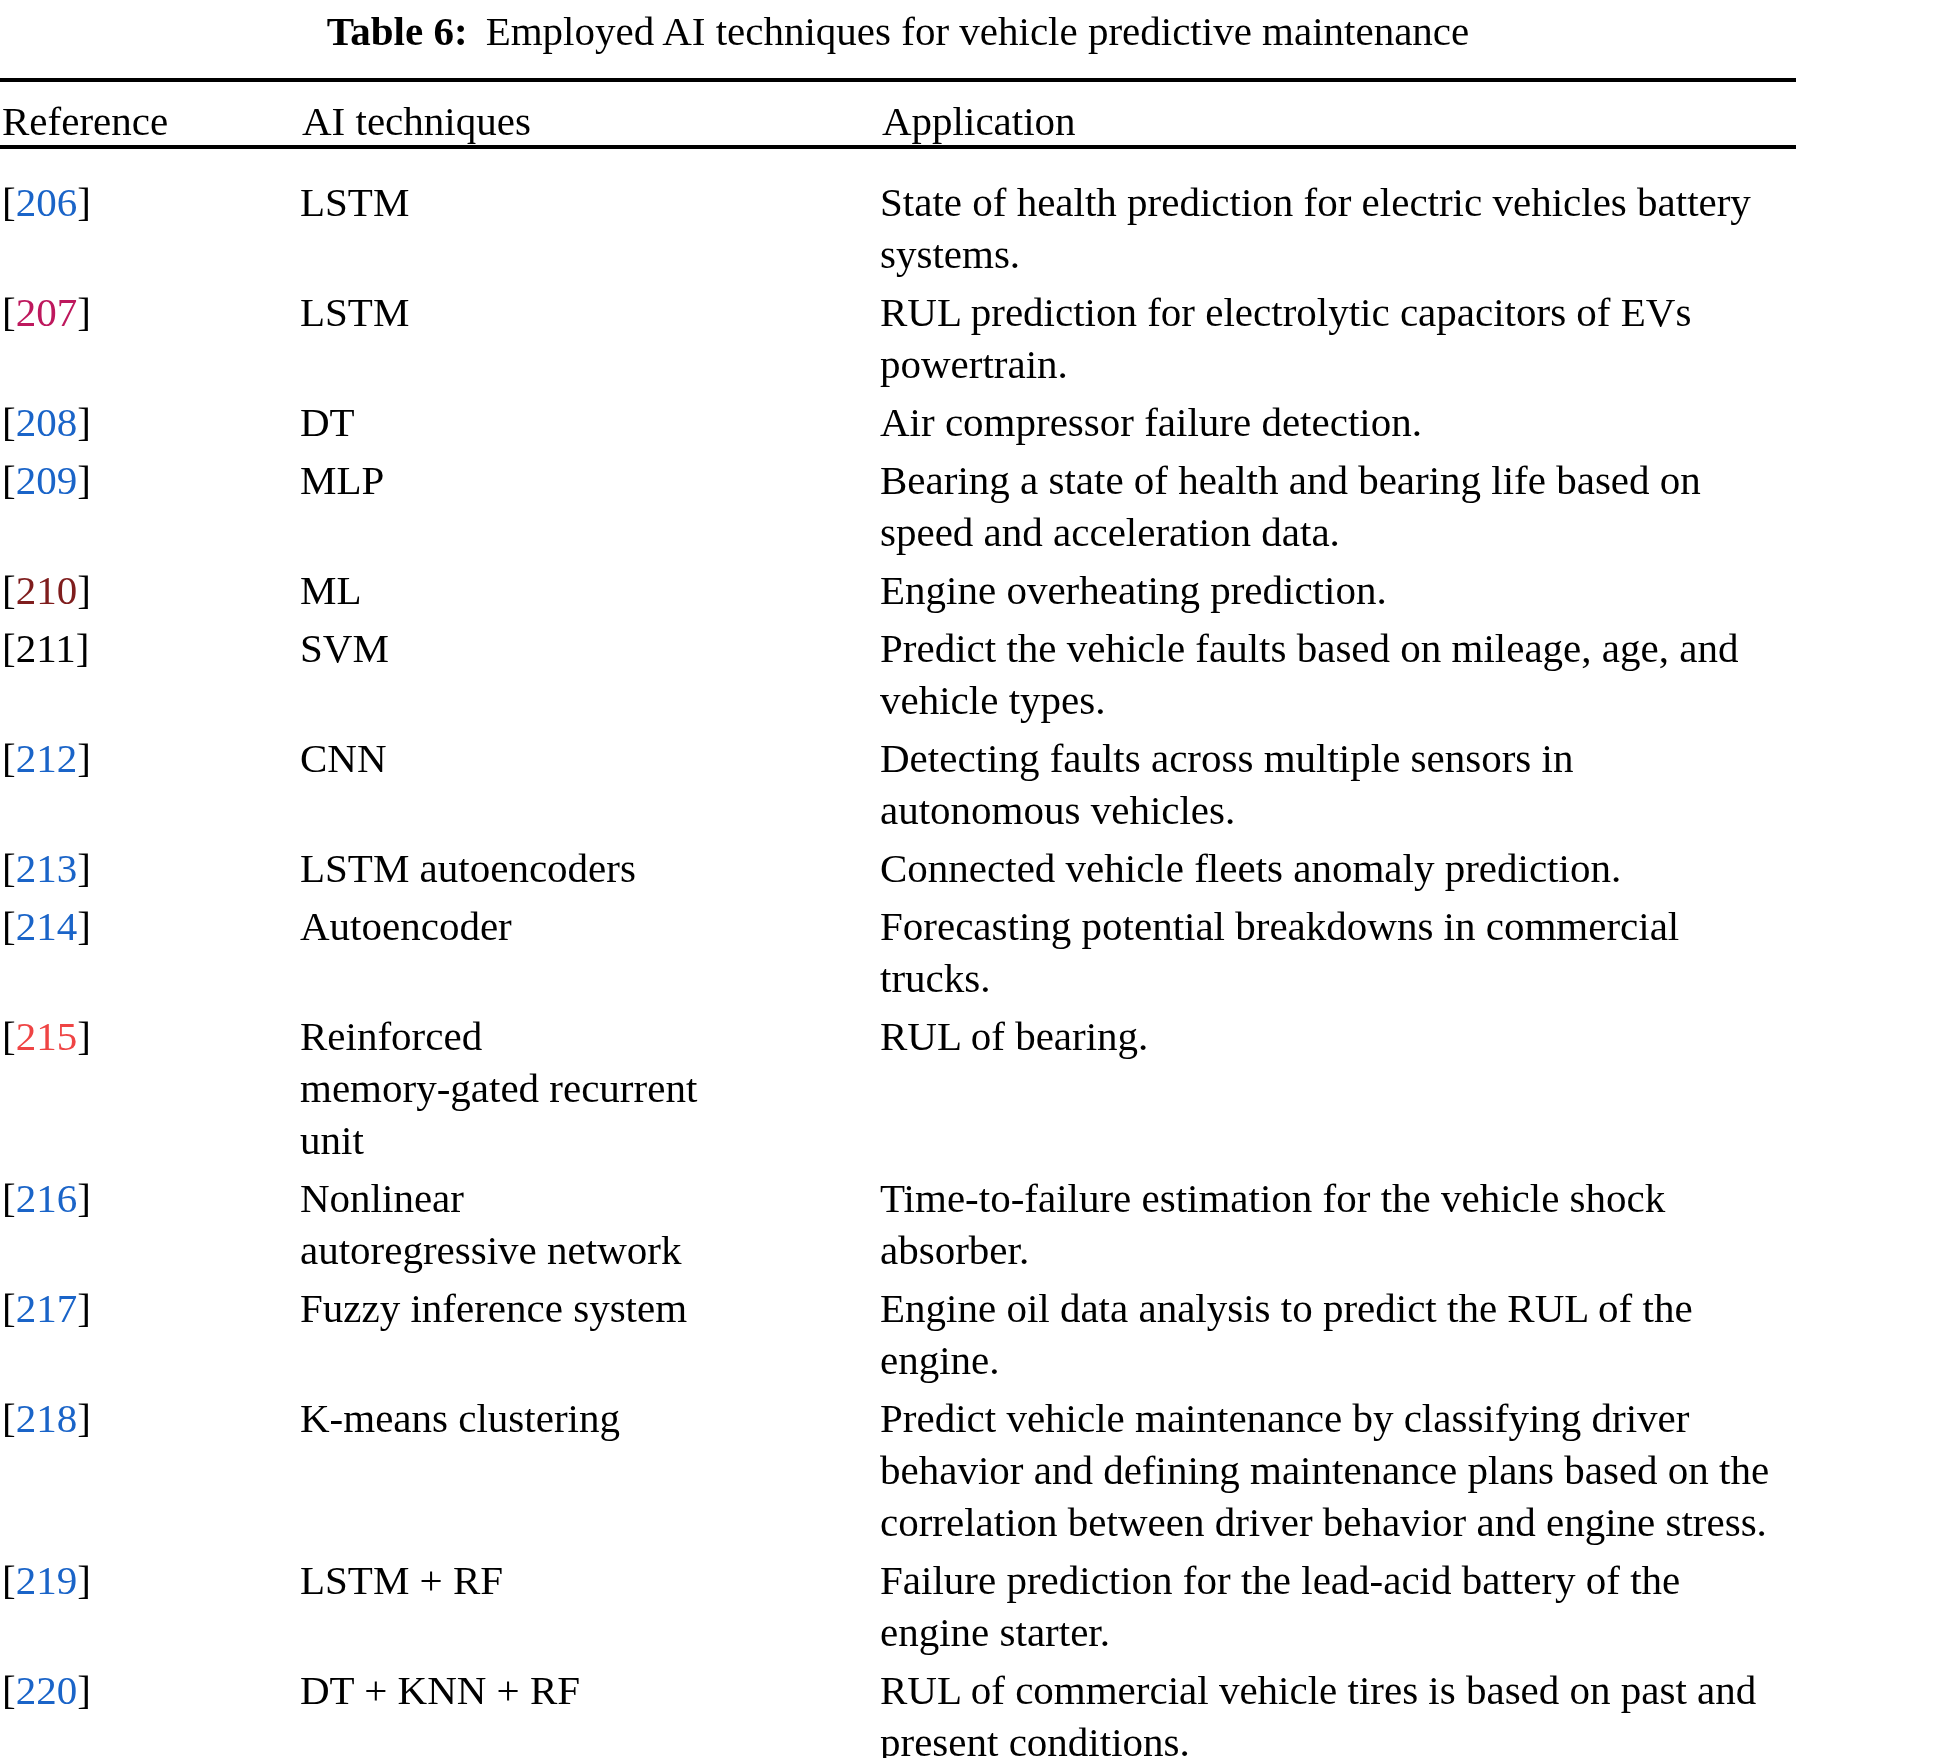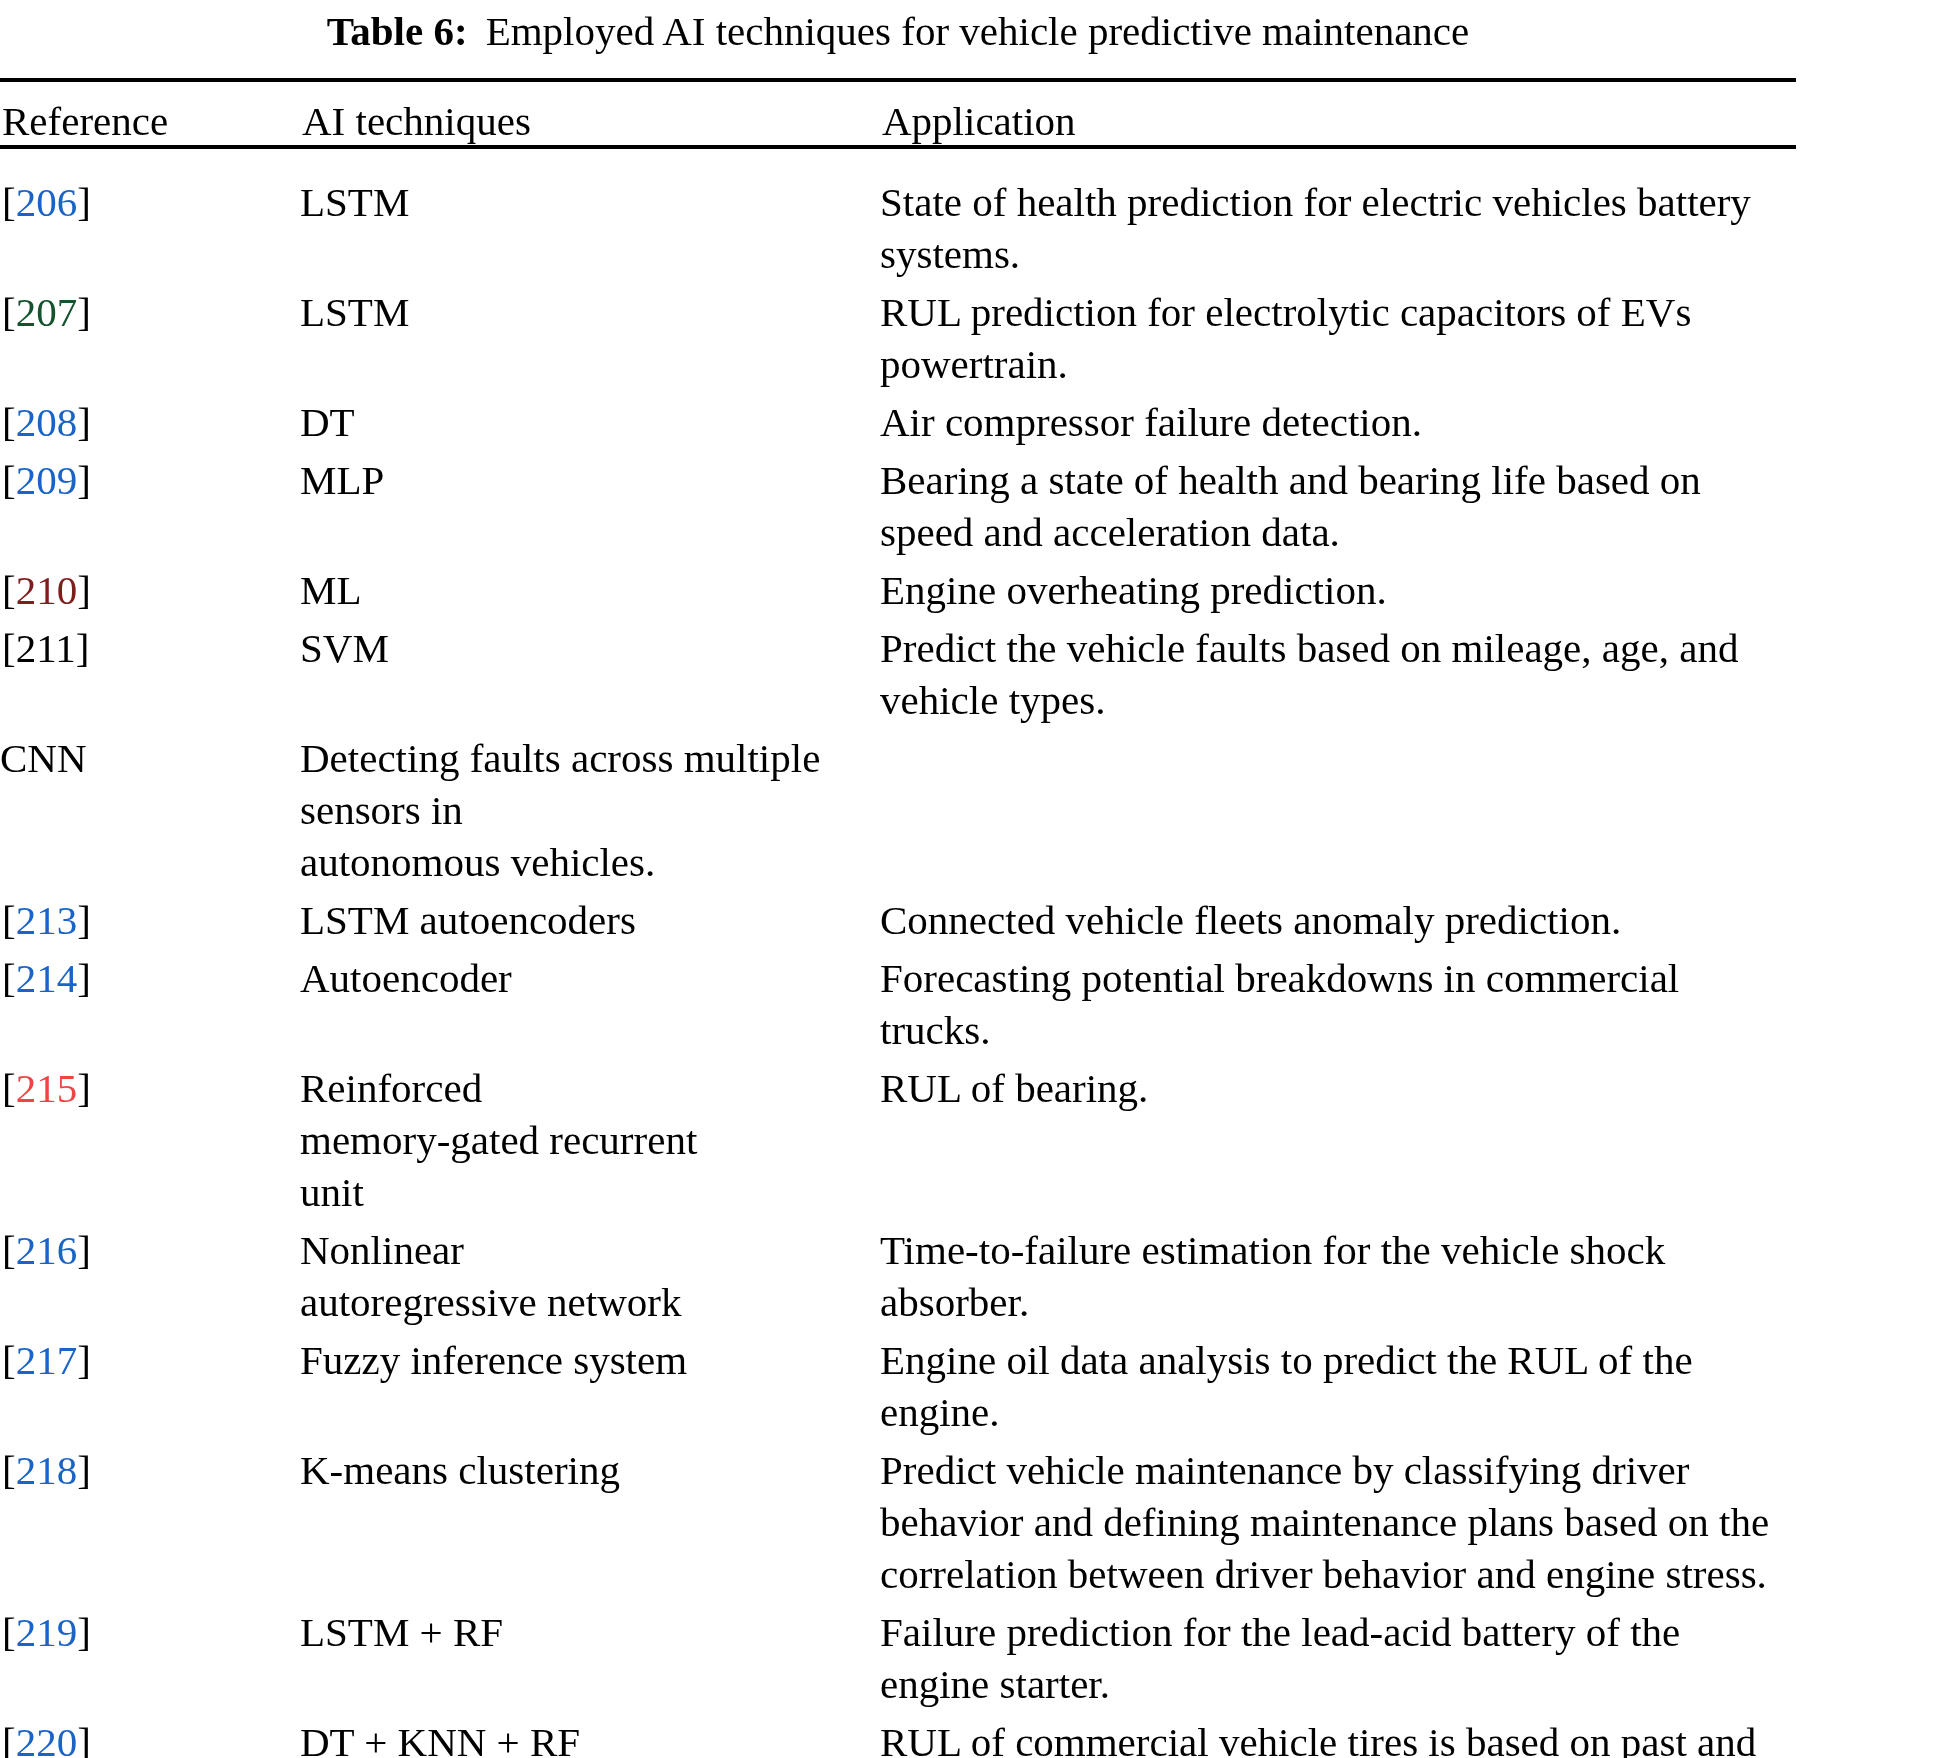--- a/index.html
+++ b/index.html
@@ -91,21 +91,21 @@
 
   <div class="tbody" id="tbody">
   <div class="trow">
     <div class="cell ref"><span class="bracket">[</span><a class="refnum" style="color: rgb(26, 100, 200);">206</a><span class="bracket">]</span></div>
     <div class="cell tech">LSTM</div>
     <div class="cell app">State of health prediction for electric vehicles battery
 systems.</div>
   </div>
 
   <div class="trow">
-    <div class="cell ref"><span class="bracket">[</span><a class="refnum" style="color: #14532d;">207</a><span class="bracket">]</span></div>
+    <div class="cell ref"><span class="bracket">[</span><a class="refnum" style="color: #be185d;">207</a><span class="bracket">]</span></div>
     <div class="cell tech">LSTM</div>
     <div class="cell app">RUL prediction for electrolytic capacitors of EVs
 powertrain.</div>
   </div>
 
   <div class="trow">
     <div class="cell ref"><span class="bracket">[</span><a class="refnum" style="color: rgb(26, 100, 200);">208</a><span class="bracket">]</span></div>
     <div class="cell tech">DT</div>
     <div class="cell app">Air compressor failure detection.</div>
   </div>
@@ -124,20 +124,21 @@
   </div>
 
   <div class="trow">
     <div class="cell ref"><span class="bracket">[</span><a class="refnum" style="color: #000000;">211</a><span class="bracket">]</span></div>
     <div class="cell tech">SVM</div>
     <div class="cell app">Predict the vehicle faults based on mileage, age, and
 vehicle types.</div>
   </div>
 
   <div class="trow">
+    <div class="cell ref"><span class="bracket">[</span><a class="refnum" style="color: rgb(26, 100, 200);">212</a><span class="bracket">]</span></div>
     <div class="cell tech">CNN</div>
     <div class="cell app">Detecting faults across multiple sensors in
 autonomous vehicles.</div>
   </div>
 
   <div class="trow">
     <div class="cell ref"><span class="bracket">[</span><a class="refnum" style="color: rgb(26, 100, 200);">213</a><span class="bracket">]</span></div>
     <div class="cell tech">LSTM autoencoders</div>
     <div class="cell app">Connected vehicle fleets anomaly prediction.</div>
   </div>

